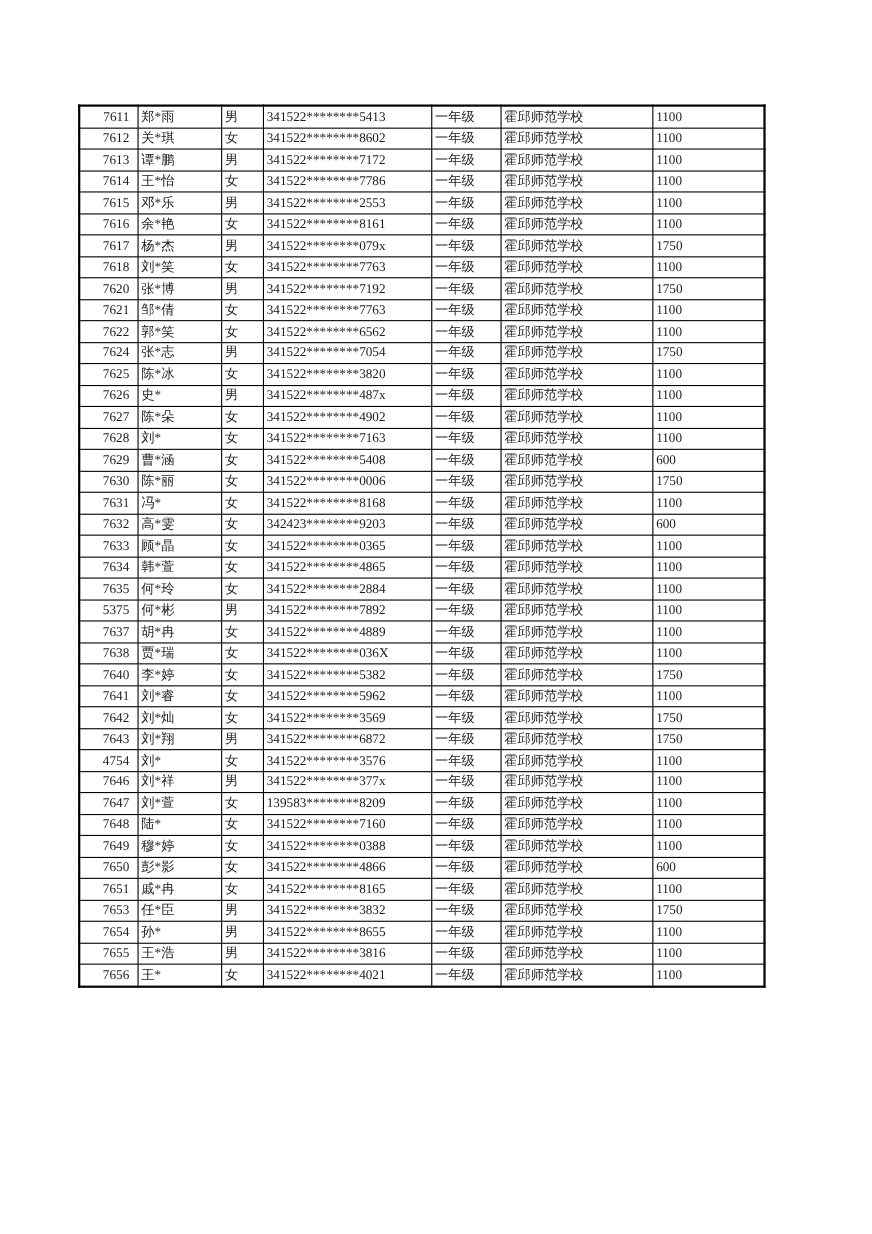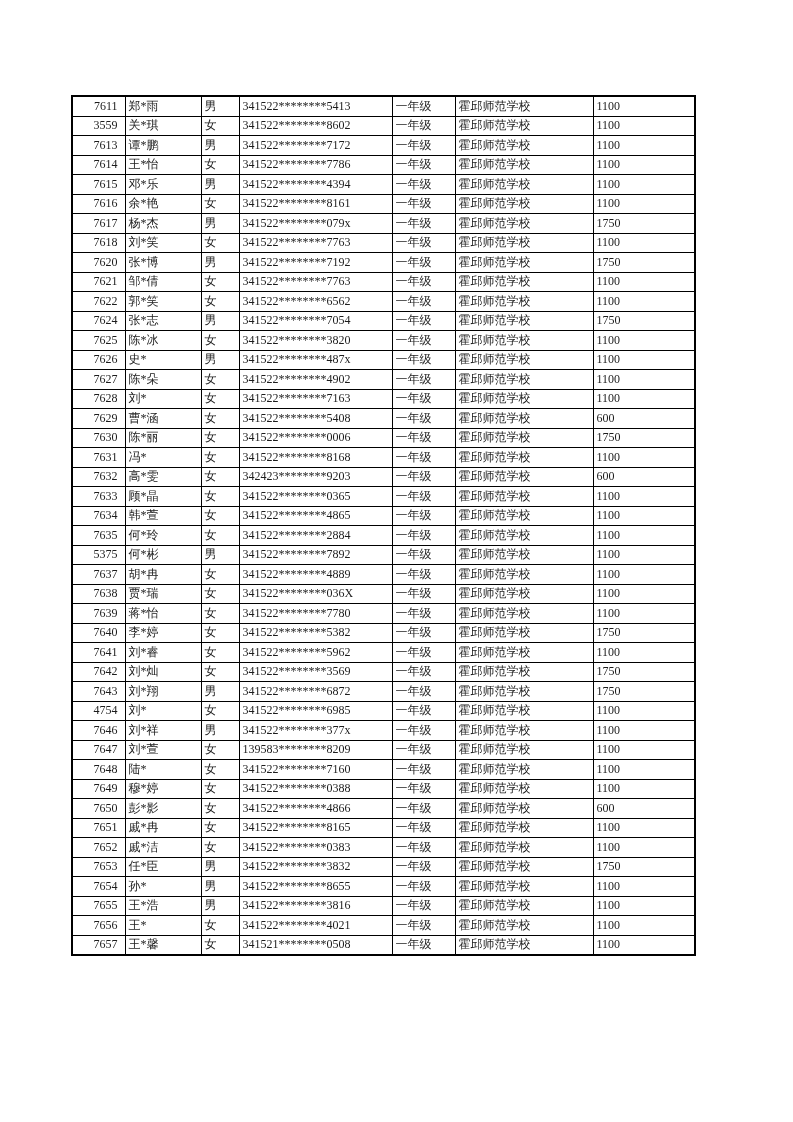--- a/index.html
+++ b/index.html
@@ -65,21 +65,21 @@
         <tr>
           <td class="c0">7611</td>
           <td class="c1">郑*雨</td>
           <td class="c2">男</td>
           <td class="c3">341522********5413</td>
           <td class="c4">一年级</td>
           <td class="c5">霍邱师范学校</td>
           <td class="c6">1100</td>
         </tr>
         <tr>
-          <td class="c0">3559</td>
+          <td class="c0">7612</td>
           <td class="c1">关*琪</td>
           <td class="c2">女</td>
           <td class="c3">341522********8602</td>
           <td class="c4">一年级</td>
           <td class="c5">霍邱师范学校</td>
           <td class="c6">1100</td>
         </tr>
         <tr>
           <td class="c0">7613</td>
           <td class="c1">谭*鹏</td>
@@ -95,21 +95,21 @@
           <td class="c2">女</td>
           <td class="c3">341522********7786</td>
           <td class="c4">一年级</td>
           <td class="c5">霍邱师范学校</td>
           <td class="c6">1100</td>
         </tr>
         <tr>
           <td class="c0">7615</td>
           <td class="c1">邓*乐</td>
           <td class="c2">男</td>
-          <td class="c3">341522********4394</td>
+          <td class="c3">341522********2553</td>
           <td class="c4">一年级</td>
           <td class="c5">霍邱师范学校</td>
           <td class="c6">1100</td>
         </tr>
         <tr>
           <td class="c0">7616</td>
           <td class="c1">余*艳</td>
           <td class="c2">女</td>
           <td class="c3">341522********8161</td>
           <td class="c4">一年级</td>
@@ -290,29 +290,20 @@
         <tr>
           <td class="c0">7638</td>
           <td class="c1">贾*瑞</td>
           <td class="c2">女</td>
           <td class="c3">341522********036X</td>
           <td class="c4">一年级</td>
           <td class="c5">霍邱师范学校</td>
           <td class="c6">1100</td>
         </tr>
         <tr>
-          <td class="c0">7639</td>
-          <td class="c1">蒋*怡</td>
-          <td class="c2">女</td>
-          <td class="c3">341522********7780</td>
-          <td class="c4">一年级</td>
-          <td class="c5">霍邱师范学校</td>
-          <td class="c6">1100</td>
-        </tr>
-        <tr>
           <td class="c0">7640</td>
           <td class="c1">李*婷</td>
           <td class="c2">女</td>
           <td class="c3">341522********5382</td>
           <td class="c4">一年级</td>
           <td class="c5">霍邱师范学校</td>
           <td class="c6">1750</td>
         </tr>
         <tr>
           <td class="c0">7641</td>
@@ -338,21 +329,21 @@
           <td class="c2">男</td>
           <td class="c3">341522********6872</td>
           <td class="c4">一年级</td>
           <td class="c5">霍邱师范学校</td>
           <td class="c6">1750</td>
         </tr>
         <tr>
           <td class="c0">4754</td>
           <td class="c1">刘*</td>
           <td class="c2">女</td>
-          <td class="c3">341522********6985</td>
+          <td class="c3">341522********3576</td>
           <td class="c4">一年级</td>
           <td class="c5">霍邱师范学校</td>
           <td class="c6">1100</td>
         </tr>
         <tr>
           <td class="c0">7646</td>
           <td class="c1">刘*祥</td>
           <td class="c2">男</td>
           <td class="c3">341522********377x</td>
           <td class="c4">一年级</td>
@@ -398,29 +389,20 @@
         <tr>
           <td class="c0">7651</td>
           <td class="c1">戚*冉</td>
           <td class="c2">女</td>
           <td class="c3">341522********8165</td>
           <td class="c4">一年级</td>
           <td class="c5">霍邱师范学校</td>
           <td class="c6">1100</td>
         </tr>
         <tr>
-          <td class="c0">7652</td>
-          <td class="c1">戚*洁</td>
-          <td class="c2">女</td>
-          <td class="c3">341522********0383</td>
-          <td class="c4">一年级</td>
-          <td class="c5">霍邱师范学校</td>
-          <td class="c6">1100</td>
-        </tr>
-        <tr>
           <td class="c0">7653</td>
           <td class="c1">任*臣</td>
           <td class="c2">男</td>
           <td class="c3">341522********3832</td>
           <td class="c4">一年级</td>
           <td class="c5">霍邱师范学校</td>
           <td class="c6">1750</td>
         </tr>
         <tr>
           <td class="c0">7654</td>
@@ -438,28 +420,19 @@
           <td class="c3">341522********3816</td>
           <td class="c4">一年级</td>
           <td class="c5">霍邱师范学校</td>
           <td class="c6">1100</td>
         </tr>
         <tr>
           <td class="c0">7656</td>
           <td class="c1">王*</td>
           <td class="c2">女</td>
           <td class="c3">341522********4021</td>
-          <td class="c4">一年级</td>
-          <td class="c5">霍邱师范学校</td>
-          <td class="c6">1100</td>
-        </tr>
-        <tr>
-          <td class="c0">7657</td>
-          <td class="c1">王*馨</td>
-          <td class="c2">女</td>
-          <td class="c3">341521********0508</td>
           <td class="c4">一年级</td>
           <td class="c5">霍邱师范学校</td>
           <td class="c6">1100</td>
         </tr>
       </tbody>
   </table>
 </div>
 
 </body></html>

